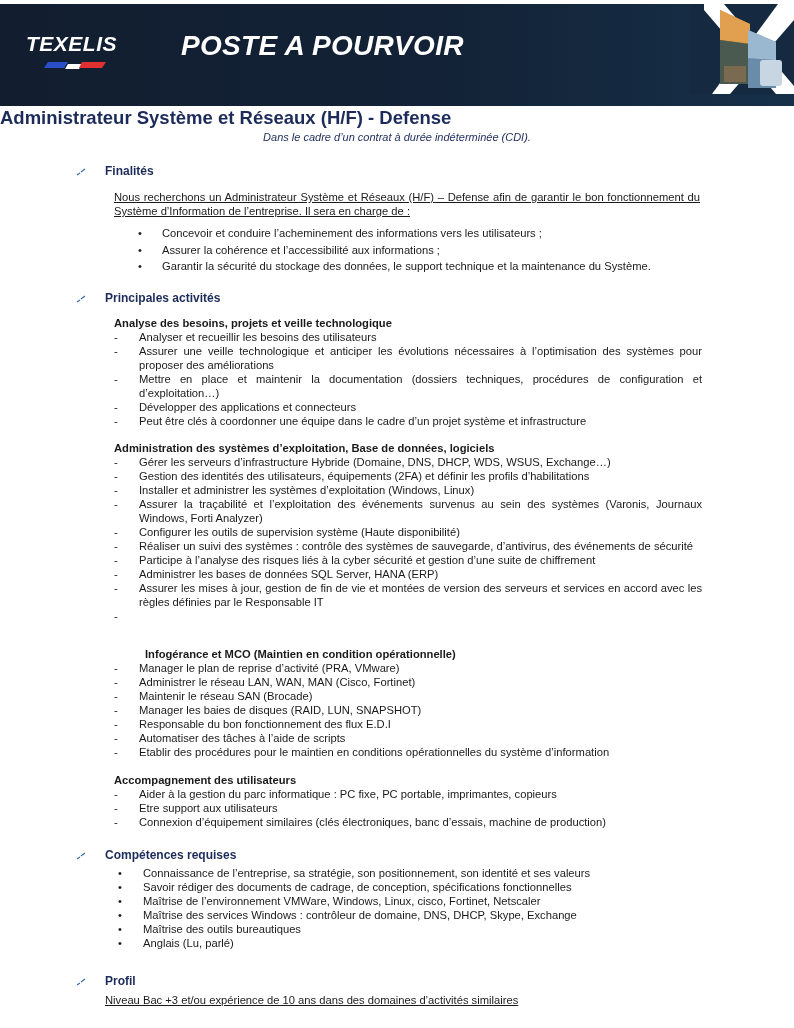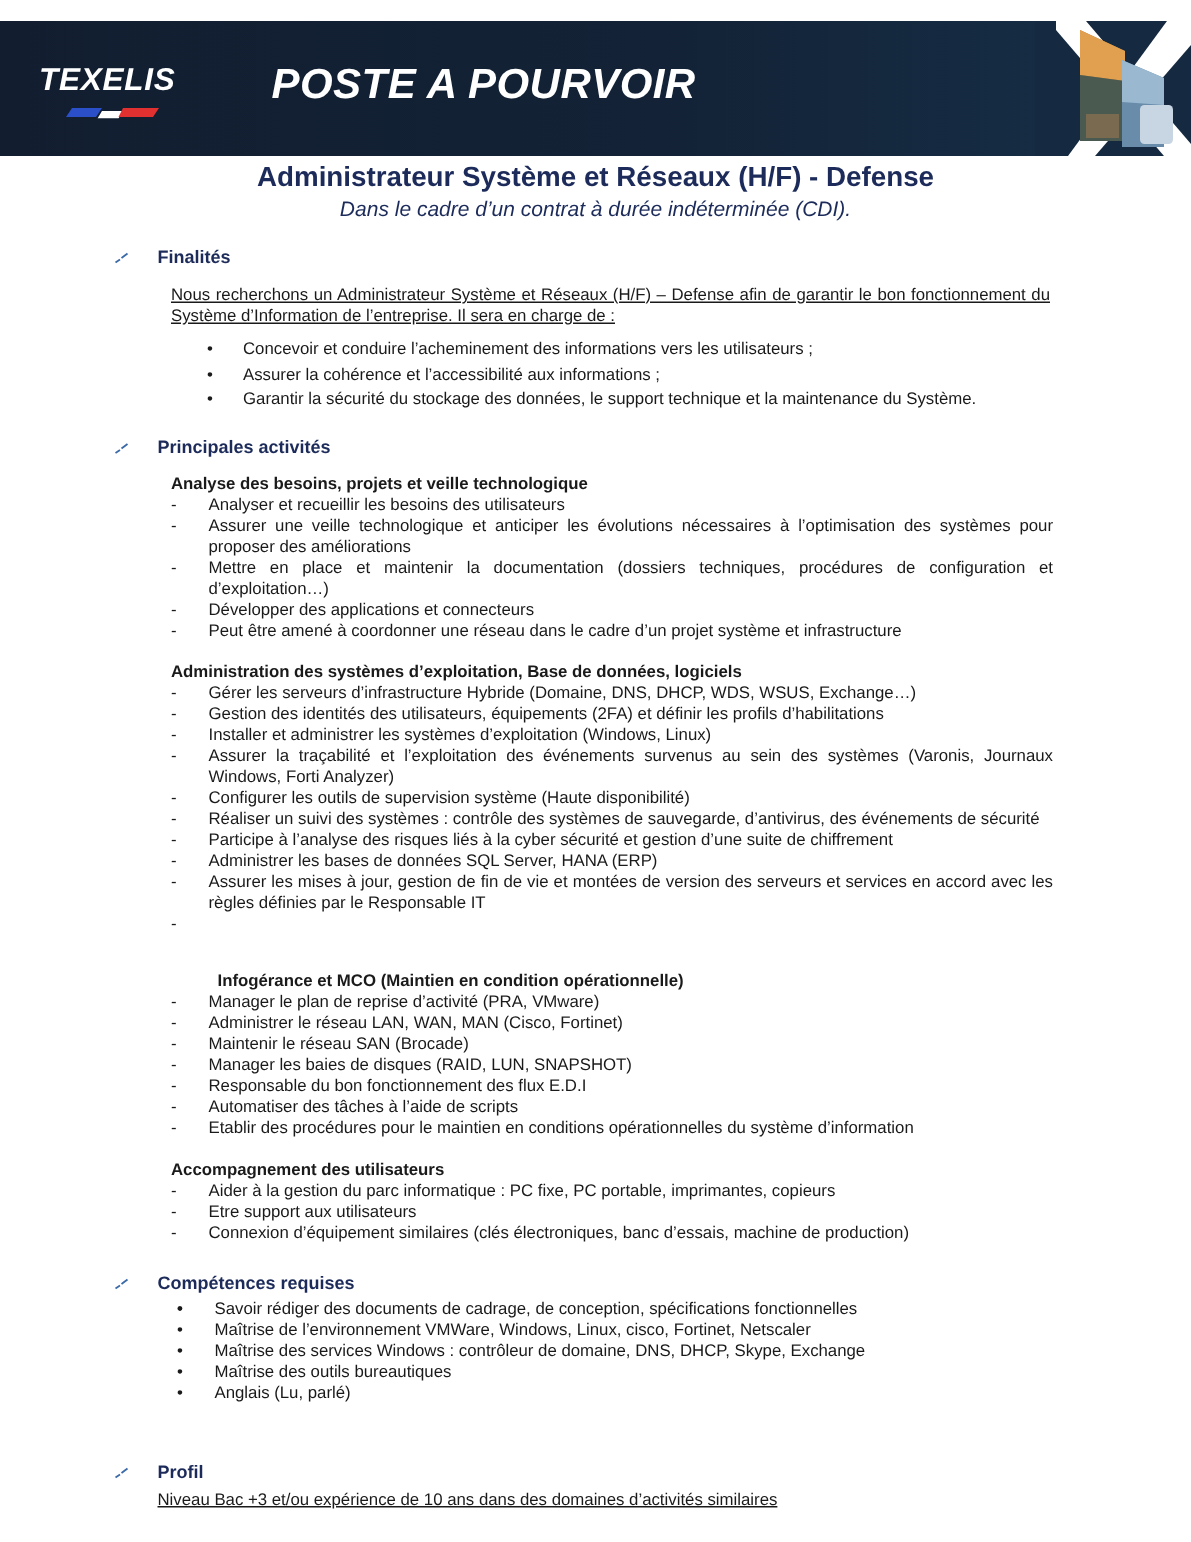--- a/index.html
+++ b/index.html
@@ -1,43 +1,43 @@
 <!DOCTYPE html>
 <html><head>
 <meta charset="utf-8">
 <style>
   * { box-sizing: border-box; margin: 0; padding: 0; }
   html, body { width: 794px; height: 1028px; background: #ffffff; overflow: hidden; }
   body { font-family: "Liberation Sans", sans-serif; color: #1a1a1a; position: relative; }
 
   .banner {
-    position: absolute; left: 0; top: 14px; width: 794px; height: 90px;
+    position: absolute; left: 0; top: 4px; width: 794px; height: 102px;
     background: linear-gradient(90deg, #121e30 0%, #132236 55%, #163049 100%);
     overflow: hidden;
   }
   .logo-text {
     position: absolute; left: 26px; top: 28px;
     font-family: "Liberation Sans", sans-serif; font-weight: bold; font-style: italic;
     font-size: 21px; color: #ffffff; letter-spacing: 0.5px;
   }
   .logo-flag { position: absolute; left: 44px; top: 57px; width: 62px; height: 8px; }
   .banner-title {
     position: absolute; left: 181px; top: 26px;
     font-family: "Liberation Sans", sans-serif; font-weight: bold; font-style: italic;
     font-size: 28px; color: #ffffff; letter-spacing: 0.3px;
   }
   .banner-art { position: absolute; right: 0; top: 0; width: 104px; height: 90px; }
 
   .title {
-    position: absolute; left: 0; width: 794px; top: 107px; text-align: center;
+    position: absolute; left: 0; width: 794px; top: 107px; text-align: left;
     font-weight: bold; font-size: 18.5px; color: #1c2b5a;
   }
   .subtitle {
     position: absolute; left: 0; width: 794px; top: 131px; text-align: center;
-    font-style: italic; font-size: 14px; color: #1c2b5a;
+    font-style: italic; font-size: 11px; color: #1c2b5a;
   }
 
   .section-head { position: absolute; left: 76px; height: 16px; }
   .section-head .mark { position: absolute; left: 0; top: 4px; width: 10px; height: 8px; }
   .section-head .label {
     position: absolute; left: 29px; top: 0; white-space: nowrap;
     font-weight: bold; font-size: 12px; color: #1c2b5a;
   }
 
   .para {
@@ -112,21 +112,21 @@
     </svg>
   <span class="label">Principales activités</span>
 </div>
 
 <div class="subhead" style="top:316px;">Analyse des besoins, projets et veille technologique</div>
 <ul class="dashes" style="top:330px;">
   <li><span class="b">-</span><span>Analyser et recueillir les besoins des utilisateurs</span></li>
   <li><span class="b">-</span><span>Assurer une veille technologique et anticiper les évolutions nécessaires à l’optimisation des systèmes pour proposer des améliorations</span></li>
   <li><span class="b">-</span><span>Mettre en place et maintenir la documentation (dossiers techniques, procédures de configuration et d’exploitation…)</span></li>
   <li><span class="b">-</span><span>Développer des applications et connecteurs</span></li>
-  <li><span class="b">-</span><span>Peut être amené à coordonner une réseau dans le cadre d’un projet système et infrastructure</span></li>
+  <li><span class="b">-</span><span>Peut être clés à coordonner une équipe dans le cadre d’un projet système et infrastructure</span></li>
 </ul>
 
 <div class="subhead" style="top:441px;">Administration des systèmes d’exploitation, Base de données, logiciels</div>
 <ul class="dashes" style="top:455px;">
   <li><span class="b">-</span><span>Gérer les serveurs d’infrastructure Hybride (Domaine, DNS, DHCP, WDS, WSUS, Exchange…)</span></li>
   <li><span class="b">-</span><span>Gestion des identités des utilisateurs, équipements (2FA) et définir les profils d’habilitations</span></li>
   <li><span class="b">-</span><span>Installer et administrer les systèmes d’exploitation (Windows, Linux)</span></li>
   <li><span class="b">-</span><span>Assurer la traçabilité et l’exploitation des événements survenus au sein des systèmes (Varonis, Journaux Windows, Forti Analyzer)</span></li>
   <li><span class="b">-</span><span>Configurer les outils de supervision système (Haute disponibilité)</span></li>
   <li><span class="b">-</span><span>Réaliser un suivi des systèmes : contrôle des systèmes de sauvegarde, d’antivirus, des événements de sécurité</span></li>
@@ -154,21 +154,21 @@
   <li><span class="b">-</span><span>Connexion d’équipement similaires (clés électroniques, banc d’essais, machine de production)</span></li>
 </ul>
 
 <div class="section-head" style="top:848px;">
   <svg class="mark" viewBox="0 0 10 8">
       <path d="M1 7 L4 5 M5 4 L9 1" stroke="#3a6aa8" stroke-width="1.2"></path>
     </svg>
   <span class="label">Compétences requises</span>
 </div>
 <ul class="smalldots" style="top:866px;">
-  <li><span class="b">•</span></li>
+  <li><span class="b">•</span><span>Connaissance de l’entreprise, sa stratégie, son positionnement, son identité et ses valeurs</span></li>
   <li><span class="b">•</span><span>Savoir rédiger des documents de cadrage, de conception, spécifications fonctionnelles</span></li>
   <li><span class="b">•</span><span>Maîtrise de l’environnement VMWare, Windows, Linux, cisco, Fortinet, Netscaler</span></li>
   <li><span class="b">•</span><span>Maîtrise des services Windows : contrôleur de domaine, DNS, DHCP, Skype, Exchange</span></li>
   <li><span class="b">•</span><span>Maîtrise des outils bureautiques</span></li>
   <li><span class="b">•</span><span>Anglais (Lu, parlé)</span></li>
 </ul>
 
 <div class="section-head" style="top:974px;">
   <svg class="mark" viewBox="0 0 10 8">
       <path d="M1 7 L4 5 M5 4 L9 1" stroke="#3a6aa8" stroke-width="1.2"></path>

